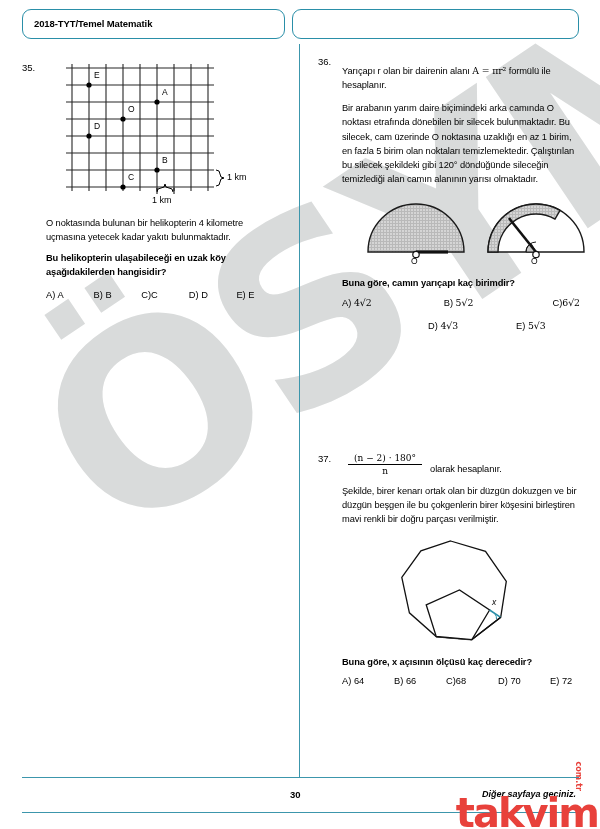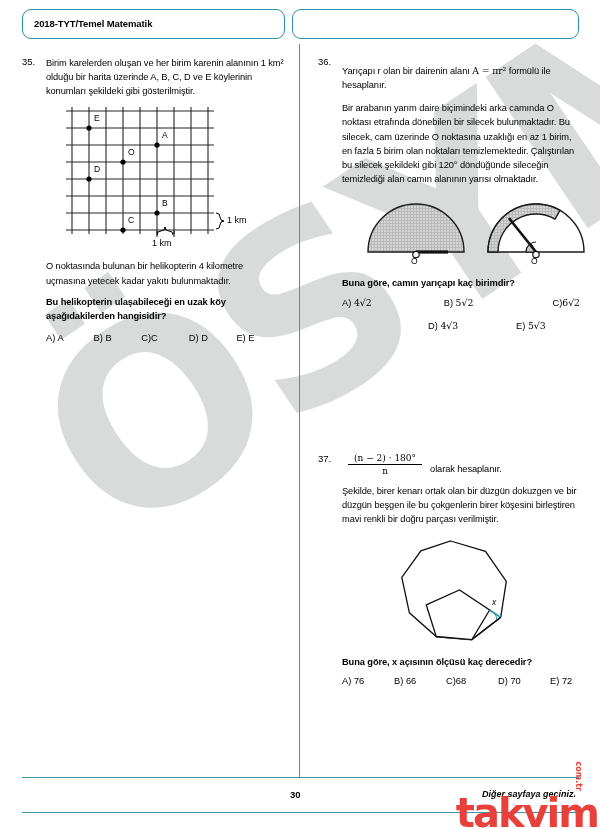--- a/index.html
+++ b/index.html
@@ -244,23 +244,20 @@
 </div>
 
 <div id="col-divider"></div>
 
 <div class="col" id="col-left">
 
   <div class="q-block">
     <div class="q-num">35.</div>
     <div class="q-body">
 
-      <p class="q-text">
-        <span>Birim karelerden oluşan ve her birim karenin alanının 1 km² olduğu bir harita üzerinde A, B, C, D ve E köylerinin konumları şekildeki gibi gösterilmiştir.</span>
-      </p>
 
       <div id="q35-fig">
         <svg width="210" height="132" viewBox="0 0 210 132">
 
           <g stroke="#262626" stroke-width="1.1" fill="none">
 
             <line x1="8" y1="2" x2="8" y2="129"></line>
             <line x1="25" y1="2" x2="25" y2="129"></line>
             <line x1="42" y1="2" x2="42" y2="129"></line>
             <line x1="59" y1="2" x2="59" y2="129"></line>
@@ -427,21 +424,21 @@
           <path d="M121.0,77.1 A7,7 0 0 1 122.5,82.2" fill="none" stroke="#2a8fa8" stroke-width="1"></path>
         </svg>
         <div class="xlab" style="left:118px; top:60px;">x</div>
       </div>
 
       <p class="q-text bold" style="margin-top:14px;">
         <span>Buna göre, x açısının ölçüsü kaç derecedir?</span>
       </p>
 
       <div class="opts" style="margin-top:5px;">
-        <span class="opt" style="width:52px;"><span class="opt-lbl">A)</span> <span>76</span></span>
+        <span class="opt" style="width:52px;"><span class="opt-lbl">A)</span> <span>64</span></span>
         <span class="opt" style="width:52px;"><span class="opt-lbl">B)</span> <span>66</span></span>
         <span class="opt" style="width:52px;"><span class="opt-lbl">C)</span><span>68</span></span>
         <span class="opt" style="width:52px;"><span class="opt-lbl">D)</span> <span>70</span></span>
         <span class="opt"><span class="opt-lbl">E)</span> <span>72</span></span>
       </div>
 
     </div>
   </div>
 
 </div>

